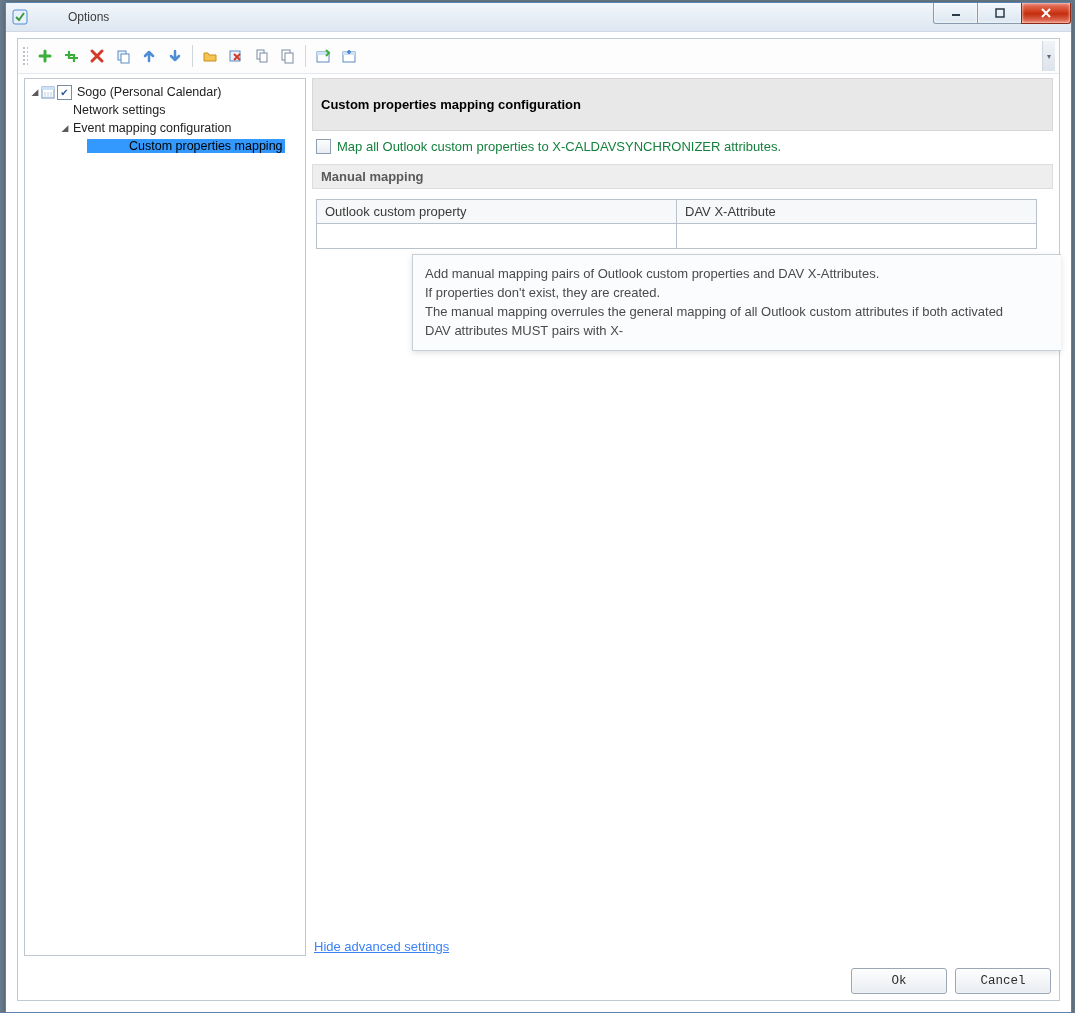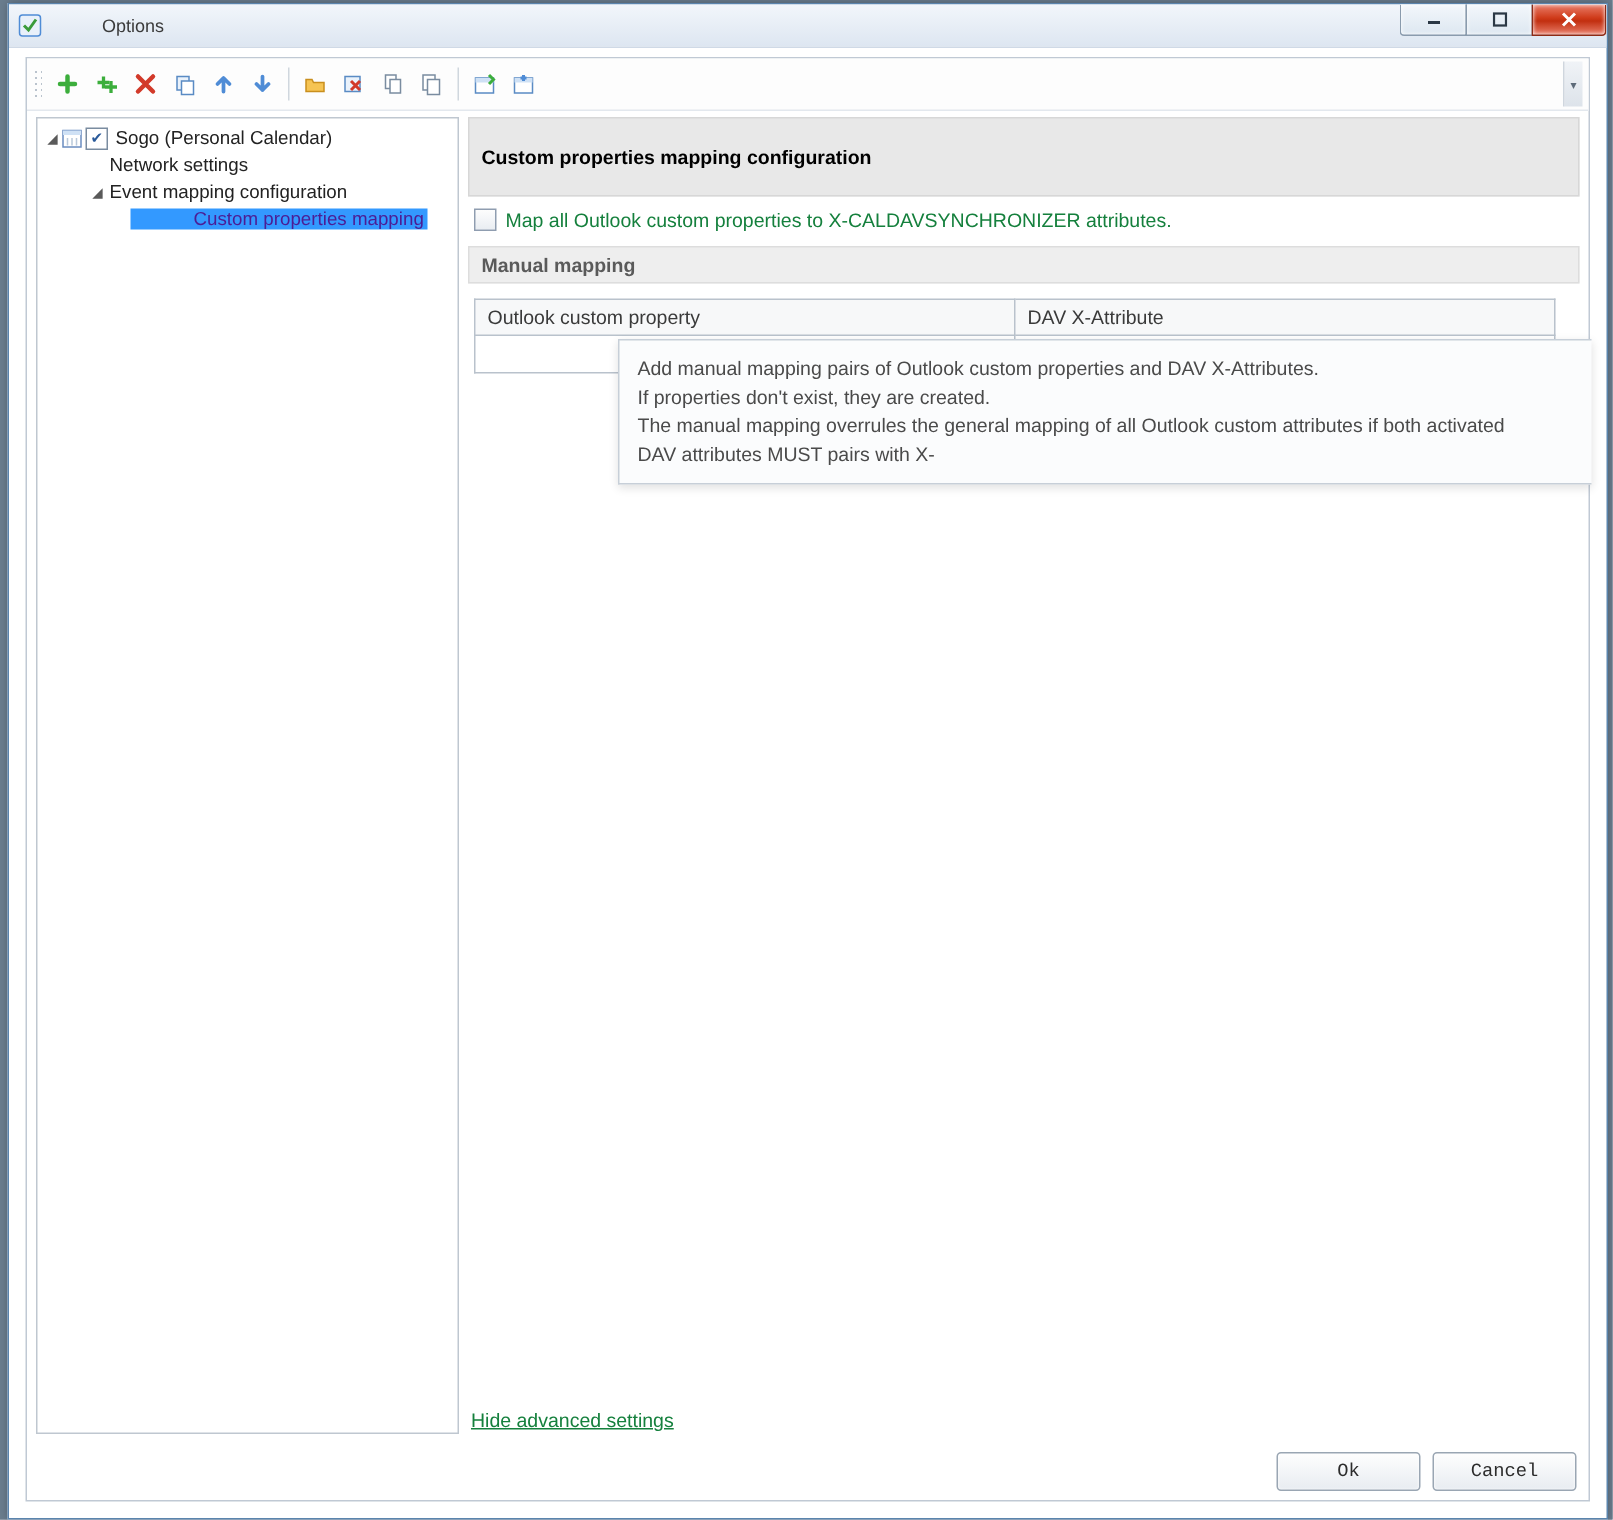--- a/index.html
+++ b/index.html
@@ -162,21 +162,21 @@
     color: #5a5a5a;
     font-size: 9px;
     user-select: none;
   }
   .tree-row.lvl1 { padding-left: 2px; }
   .tree-row.lvl2 { padding-left: 44px; }
   .tree-row.lvl2b { padding-left: 32px; }
   .tree-row.lvl3 { padding-left: 60px; }
   .tree-row.selected .label {
     background: #3399ff;
-    color: #4c1d95;
+    color: #000000;
     padding-left: 42px;
   }
   .tree .label { padding: 0 2px; }
   .cal-icon {
     width: 14px;
     height: 14px;
     margin-right: 2px;
     display: inline-flex;
   }
   .checkbox-mini {
@@ -248,36 +248,36 @@
   }
   table.mapping td {
     border: 1px solid #b9c2cc;
     height: 22px;
     background: #fff;
   }
   
   .tooltip {
     position: absolute;
     left: 100px;
-    top: 148px;
+    top: 176px;
     right: -8px;
     background: #fbfcfd;
     border: 1px solid #c7cfd8;
     border-right: none;
     padding: 10px 12px;
     color: #4a4a4a;
     font-size: 13px;
     line-height: 1.45;
     box-shadow: 0 2px 6px rgba(0,0,0,0.12);
   }
   .hide-link {
     position: absolute;
     left: 2px;
     bottom: 2px;
-    color: #15803d;
+    color: #3b82f6;
     font-size: 13px;
     text-decoration: underline;
     cursor: pointer;
   }
   
   .footer {
     position: absolute;
     right: 8px;
     bottom: 6px;
     display: flex;

